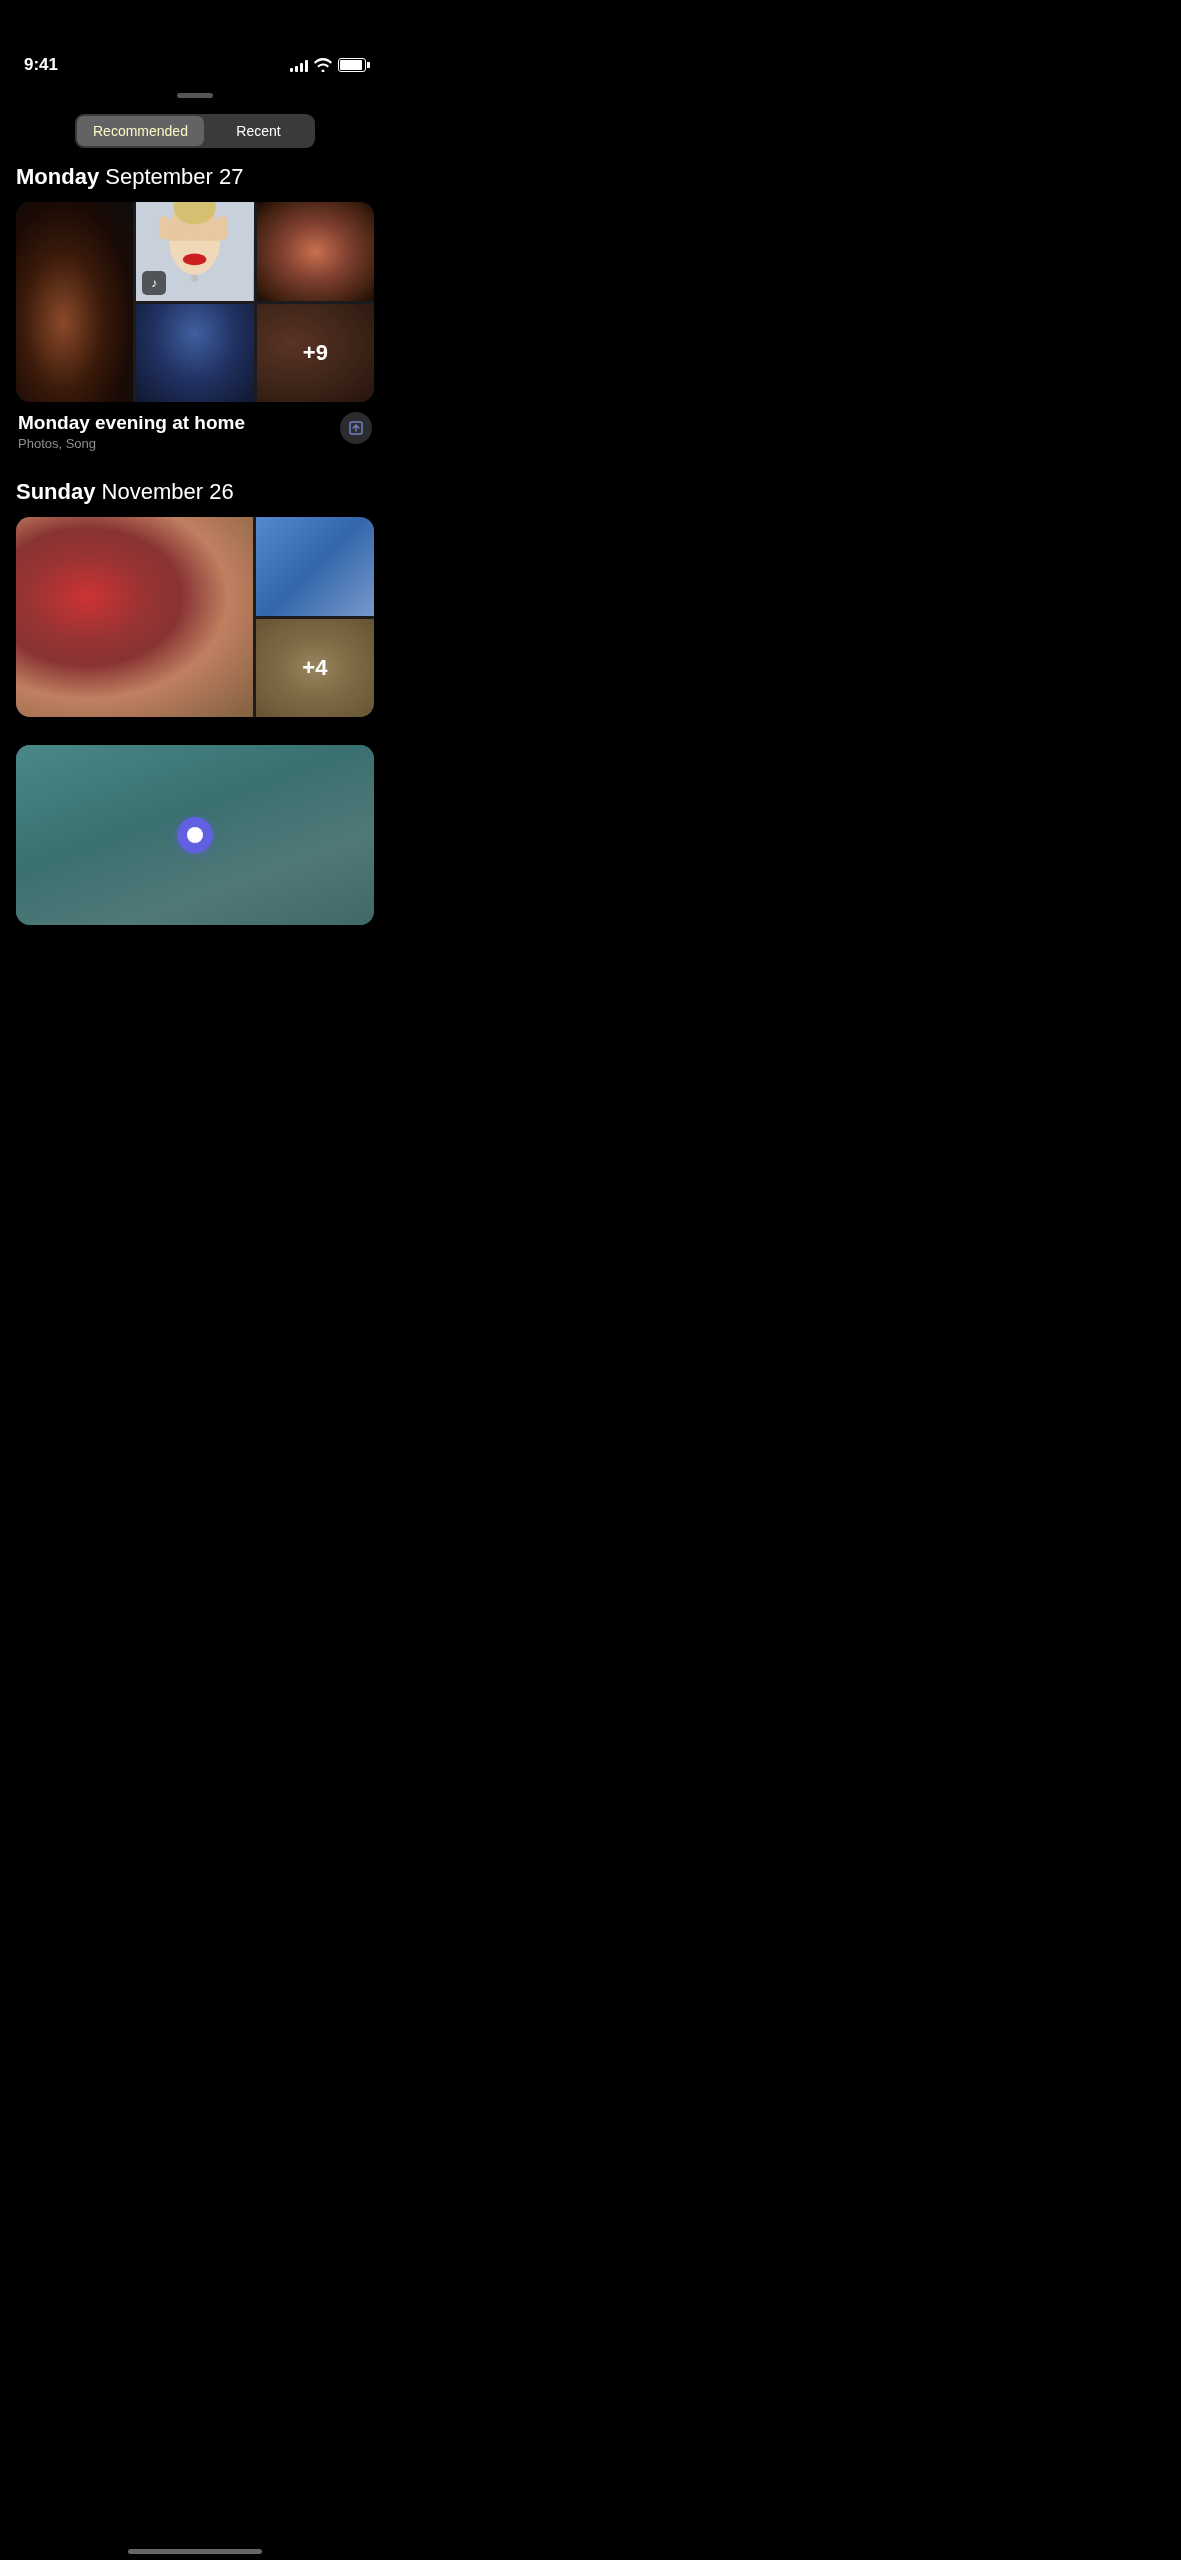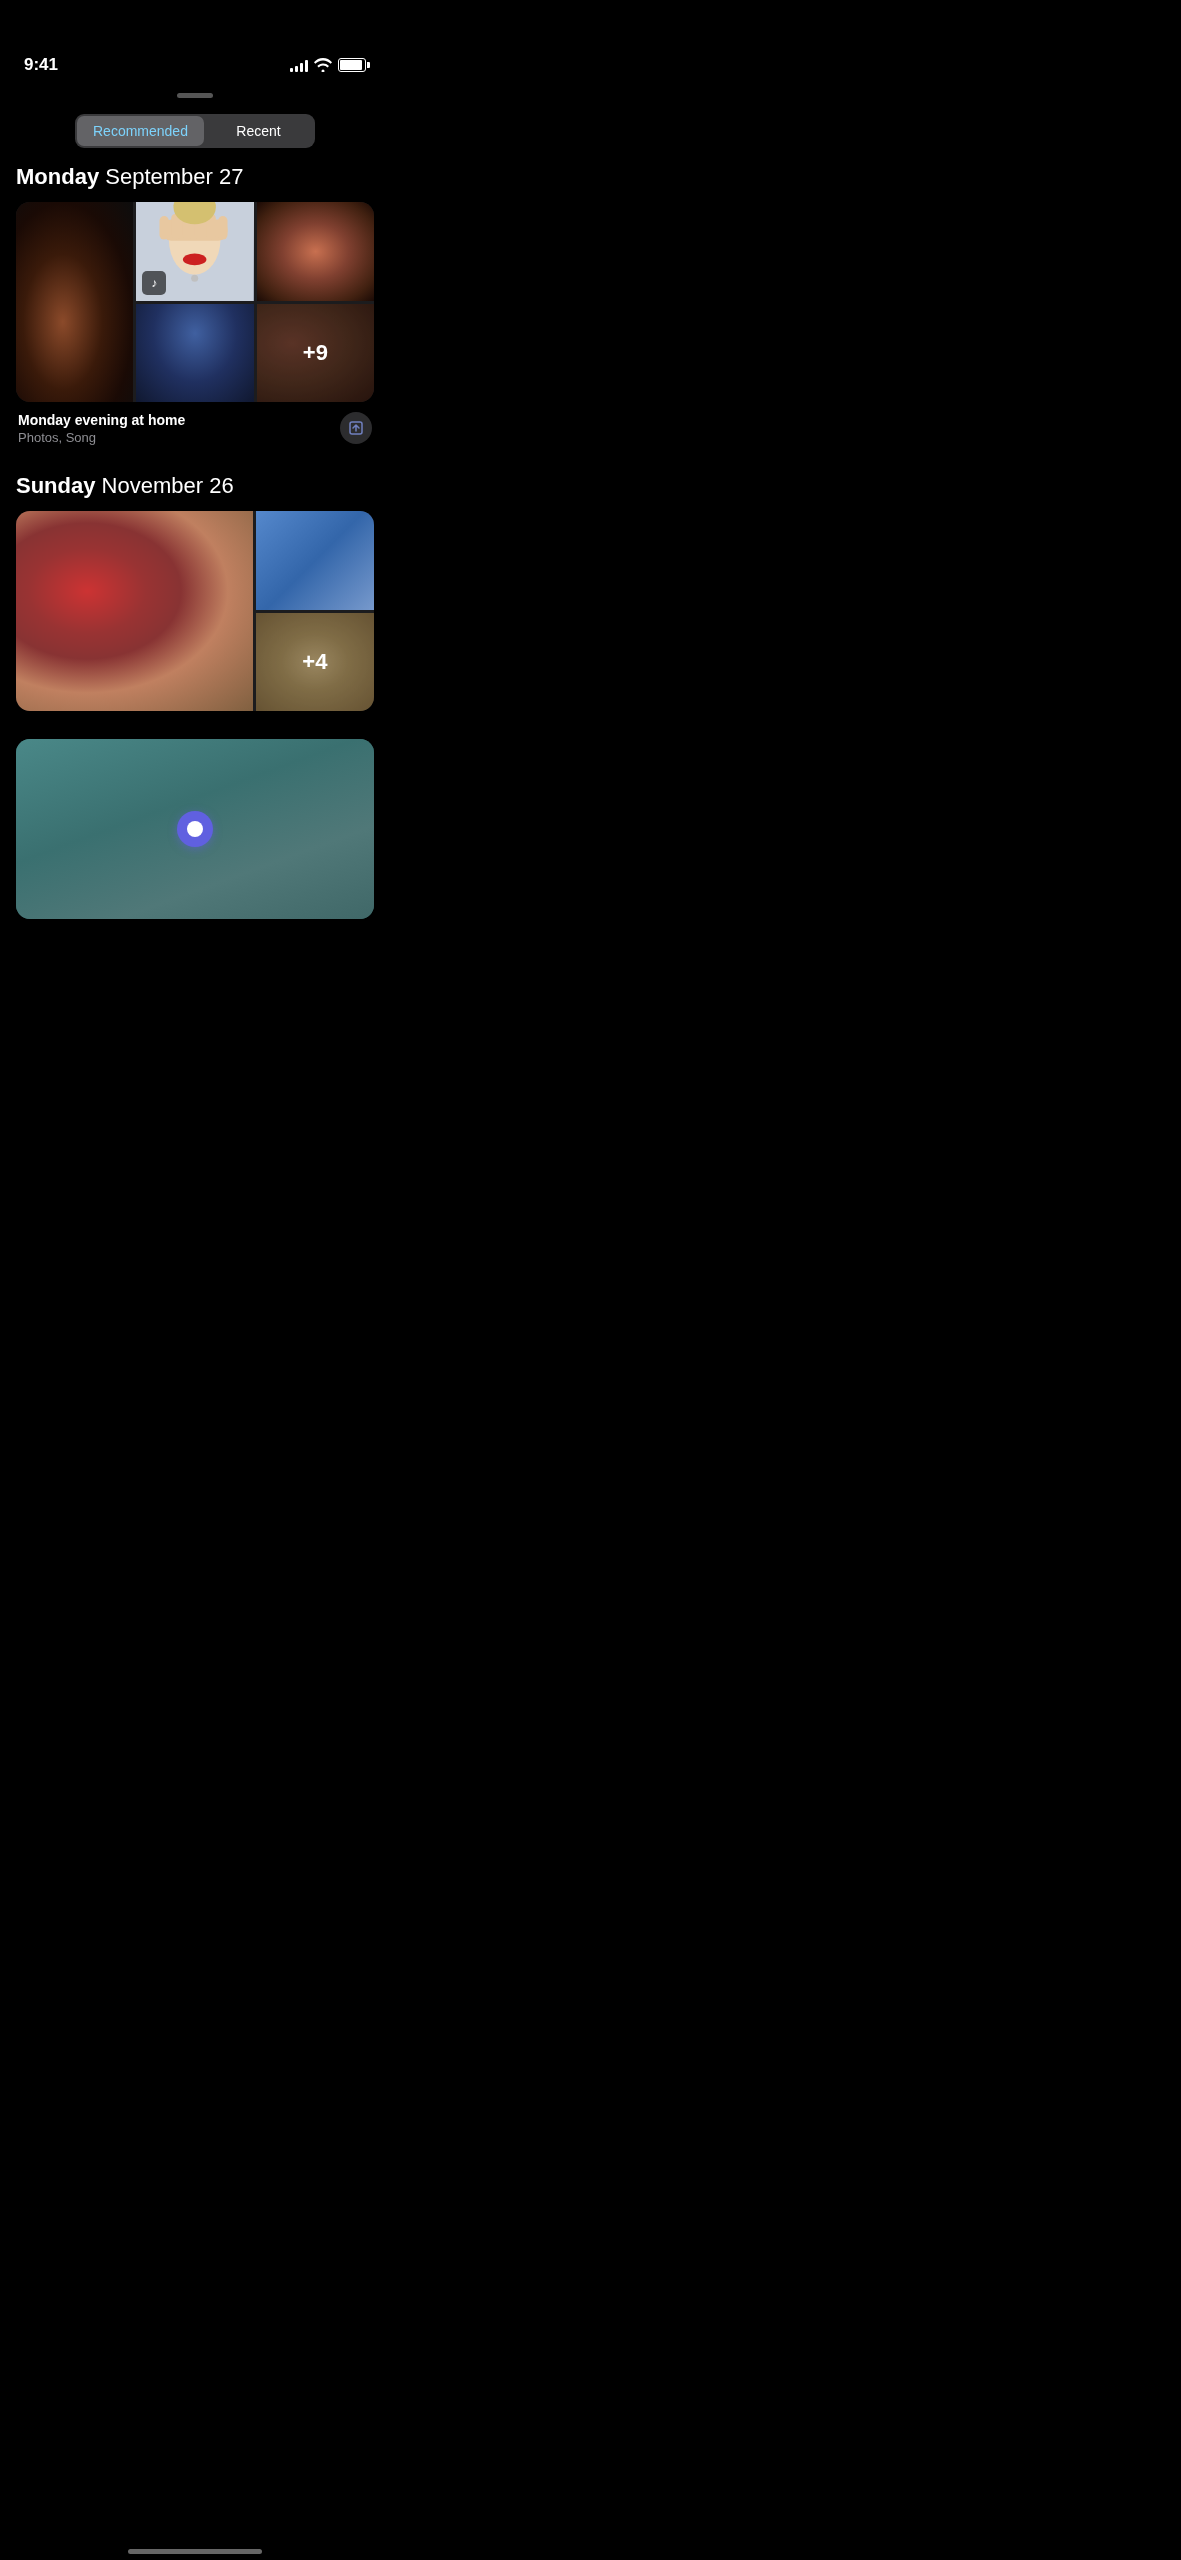--- a/index.html
+++ b/index.html
@@ -116,21 +116,21 @@
       background: transparent;
       color: #fff;
       font-size: 14px;
       font-weight: 500;
       cursor: pointer;
       text-align: center;
     }
 
     .segment-btn.active {
       background: #636366;
-      color: #7dd3fc;
+      color: #fef9c3;
     }
 
     
     .content {
       padding: 0 16px;
     }
 
     .section {
       margin-bottom: 28px;
     }
@@ -237,21 +237,21 @@
     
     .caption-row {
       display: flex;
       justify-content: space-between;
       align-items: flex-start;
       margin-top: 10px;
       padding: 0 2px;
     }
 
     .caption-text .title {
-      font-size: 14px;
+      font-size: 19px;
       font-weight: 600;
       color: #fff;
     }
 
     .caption-text .subtitle {
       font-size: 13px;
       color: #8e8e93;
       margin-top: 2px;
     }
 

